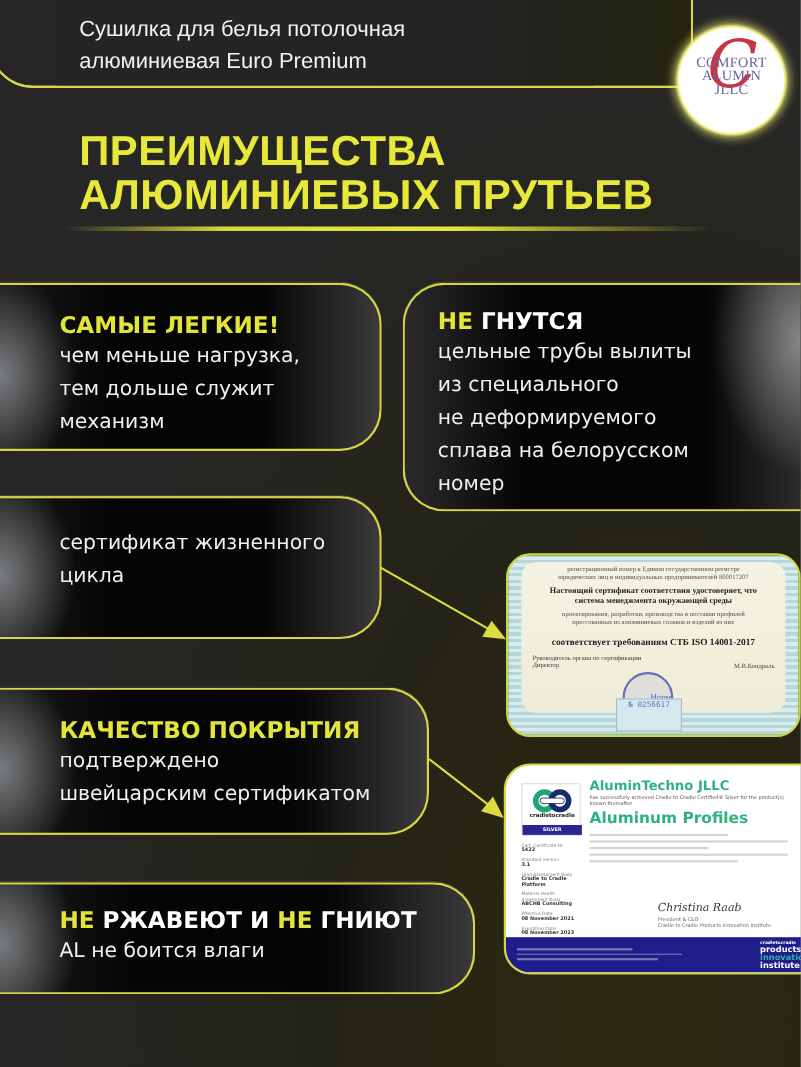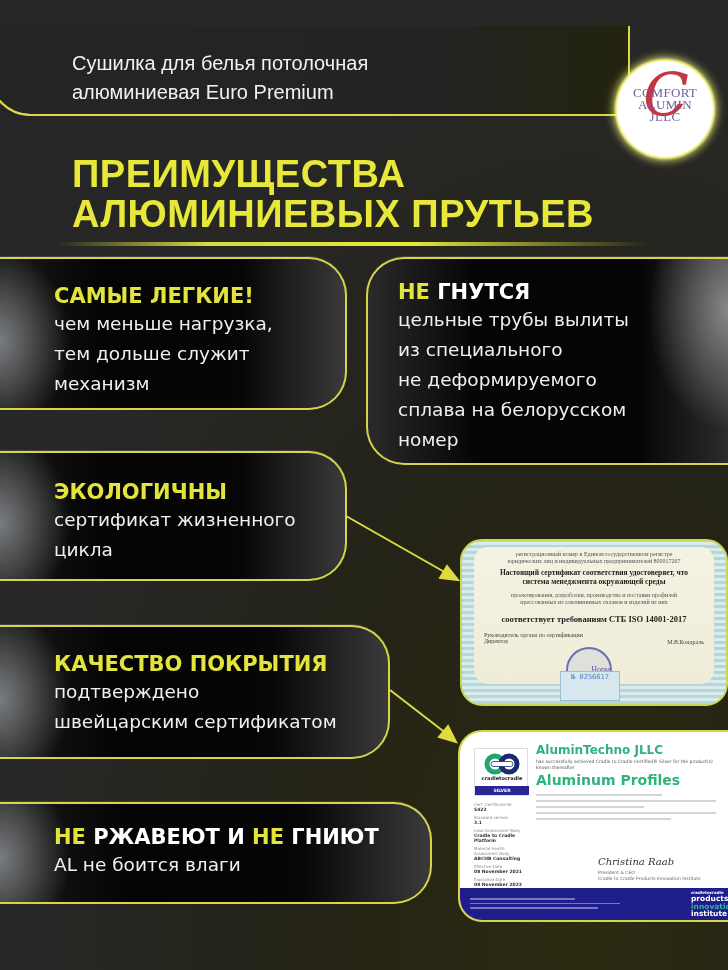--- a/index.html
+++ b/index.html
@@ -3,21 +3,21 @@
 <meta charset="utf-8">
 <style>
   * { box-sizing: border-box; margin: 0; padding: 0; }
   html, body { width: 728px; height: 970px; overflow: hidden; }
   body {
     position: relative;
     background: radial-gradient(ellipse at 80% 95%, #2b2a10 0%, #242317 35%, #272727 70%, #262626 100%);
     font-family: "DejaVu Sans", "Liberation Sans", sans-serif;
     color: #fff;
   }
-  .abs { position: absolute; margin-top: 36px; }
+  .abs { position: absolute; }
 
   
   .header-box {
     left: -10px; top: -10px; width: 640px; height: 90px;
     border: 2px solid #d7d84a;
     border-top: none;
     border-left: none;
     border-bottom-left-radius: 40px;
     background: linear-gradient(90deg, #252525 0%, #232323 70%, #23230f 100%);
   }
@@ -224,21 +224,20 @@
       <div>из специального</div>
       <div>не деформируемого</div>
       <div>сплава на белорусском</div>
       <div>номер</div>
     </div>
   </div>
 </div>
 
 <div class="card" style="left:0; top:451px; width:347px; height:130px;">
   <div style="position:absolute; left:54px; top:26px;">
-    <div class="card-title">ЭКОЛОГИЧНЫ</div>
     <div class="card-text">
       <div>сертификат жизненного</div>
       <div>цикла</div>
     </div>
   </div>
 </div>
 
 <div class="card" style="left:0; top:625px; width:390px; height:134px;">
   <div style="position:absolute; left:54px; top:24px;">
     <div class="card-title">КАЧЕСТВО ПОКРЫТИЯ</div>

